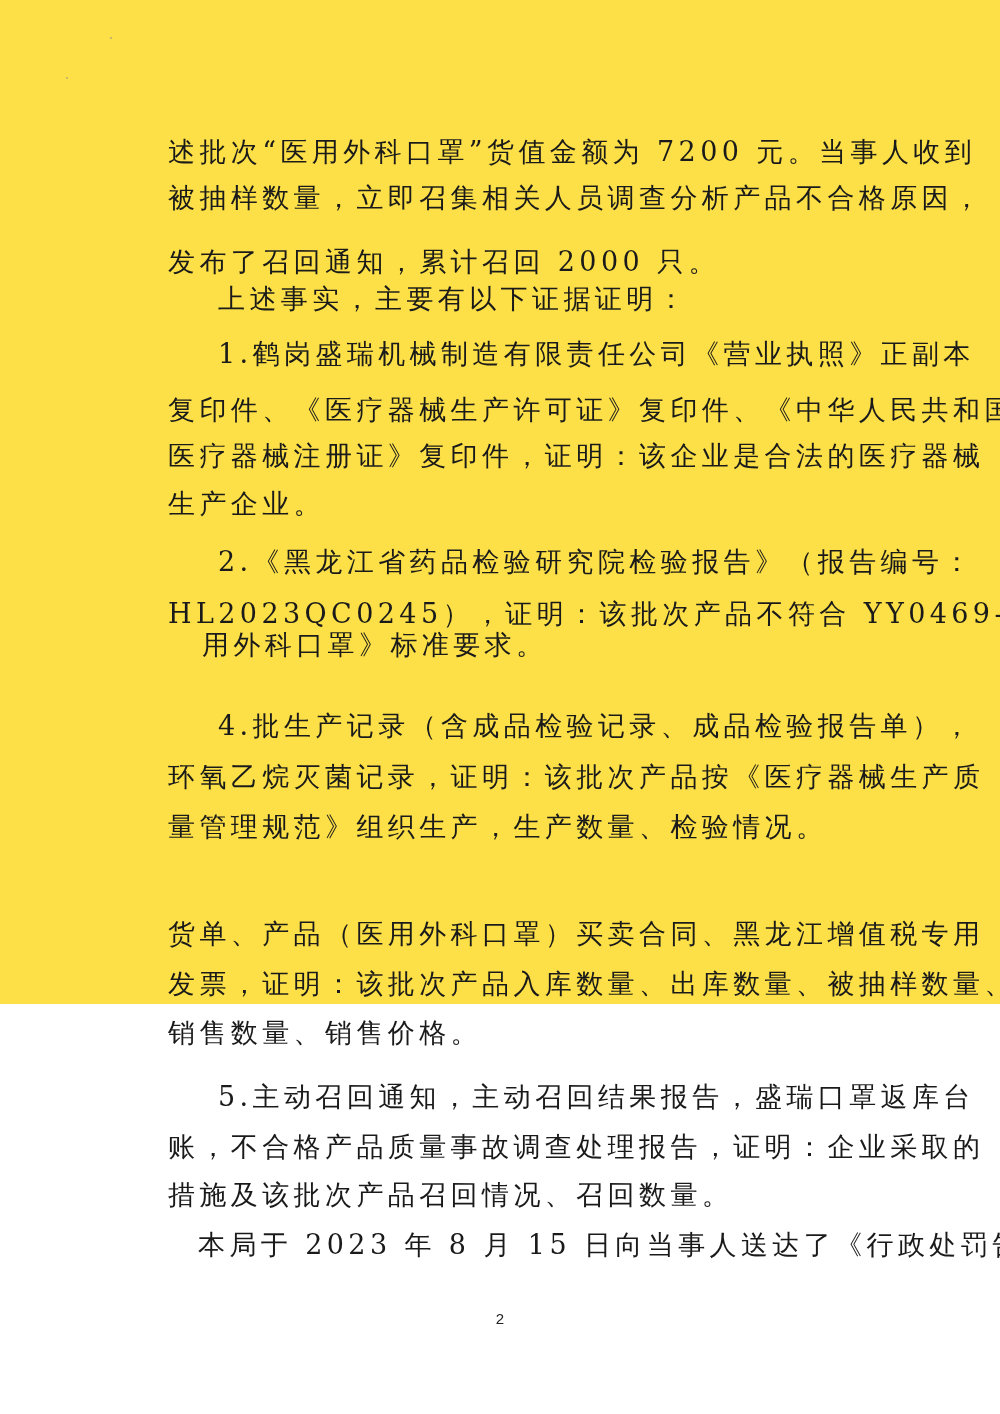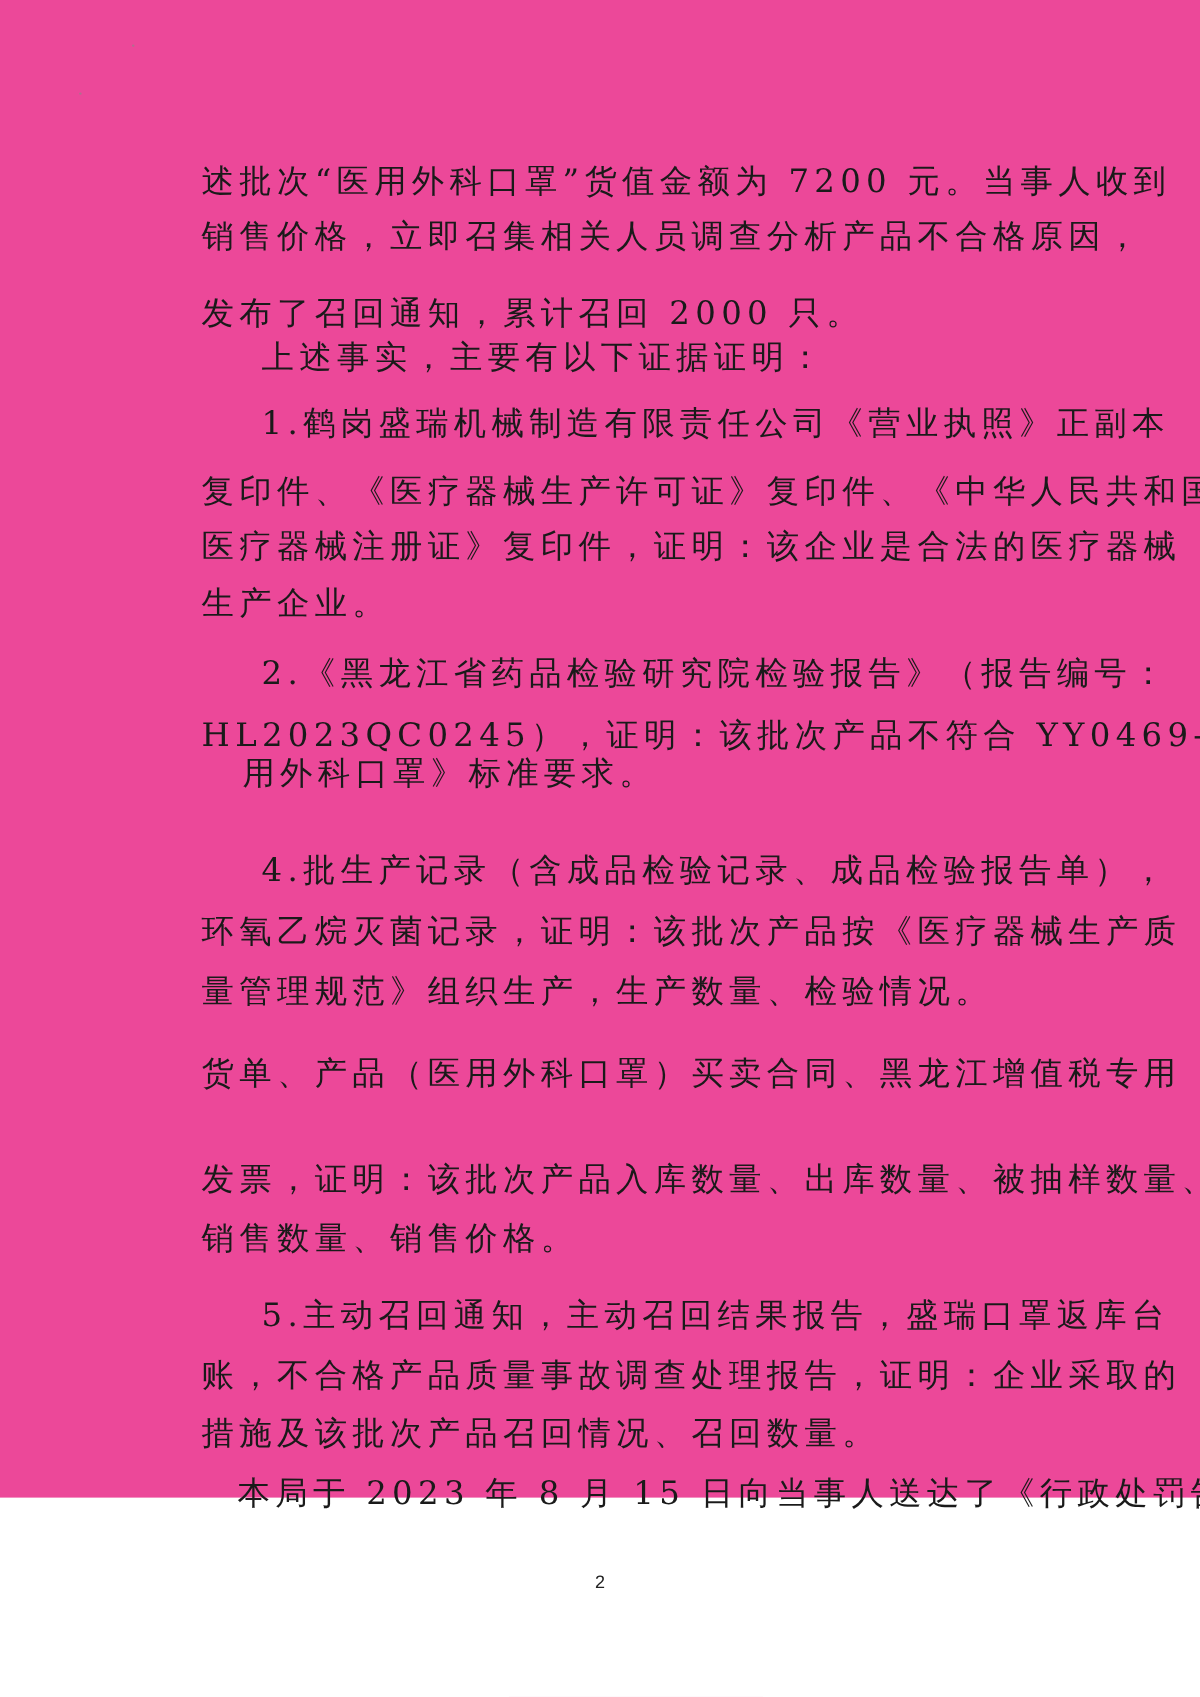--- a/index.html
+++ b/index.html
@@ -1,19 +1,19 @@
 <!DOCTYPE html>
 <html><head>
   <meta charset="utf-8">
   <style>
     html, body { margin: 0; padding: 0; background: #ffffff; }
     body { width: 1000px; height: 1414px; position: relative; overflow: hidden; }
     .page {
-      position: absolute; left: 0; top: 0; width: 1000px; height: 1248px;
-      background: #ec4899;
+      position: absolute; left: 0; top: 0; width: 1000px; height: 1004px;
+      background: #fde047;
     }
     .speck { position: absolute; width: 2px; height: 2px; background: #888; border-radius: 1px; opacity: .6; }
     .line {
       position: absolute;
       left: 168px;
       width: 700px;
       font-family: "DejaVu Serif", "Liberation Serif", serif;
       font-size: 27px;
       color: #1a1a1a;
       white-space: nowrap;
@@ -27,39 +27,39 @@
     }
   </style>
 </head>
 <body>
 
 <div class="page">
   <div class="speck" style="left:110px;top:37px;"></div>
   <div class="speck" style="left:66px;top:77px;"></div>
 
   <div class="line" style="top:135px;">述批次“医用外科口罩”货值金额为 7200 元。当事人收到</div>
-  <div class="line" style="top:181px;">销售价格，立即召集相关人员调查分析产品不合格原因，</div>
+  <div class="line" style="top:181px;">被抽样数量，立即召集相关人员调查分析产品不合格原因，</div>
   <div class="line" style="top:245px;">发布了召回通知，累计召回 2000 只。</div>
 
   <div class="line indent" style="top:282px;">上述事实，主要有以下证据证明：</div>
 
   <div class="line indent" style="top:337px;">1.鹤岗盛瑞机械制造有限责任公司《营业执照》正副本</div>
   <div class="line" style="top:393px;">复印件、《医疗器械生产许可证》复印件、《中华人民共和国</div>
   <div class="line" style="top:439px;">医疗器械注册证》复印件，证明：该企业是合法的医疗器械</div>
   <div class="line" style="top:487px;">生产企业。</div>
 
   <div class="line indent" style="top:545px;">2.《黑龙江省药品检验研究院检验报告》（报告编号：</div>
   <div class="line" style="top:597px;">HL2023QC0245），证明：该批次产品不符合 YY0469-2011《医</div>
   <div class="line" style="top:628px;margin-left:34px;">用外科口罩》标准要求。</div>
 
   <div class="line indent" style="top:709px;">4.批生产记录（含成品检验记录、成品检验报告单），</div>
   <div class="line" style="top:760px;">环氧乙烷灭菌记录，证明：该批次产品按《医疗器械生产质</div>
   <div class="line" style="top:810px;">量管理规范》组织生产，生产数量、检验情况。</div>
 
-  <div class="line" style="top:878px;text-align:right;">货单、产品（医用外科口罩）买卖合同、黑龙江增值税专用</div>
+  <div class="line" style="top:917px;text-align:right;">货单、产品（医用外科口罩）买卖合同、黑龙江增值税专用</div>
   <div class="line" style="top:967px;">发票，证明：该批次产品入库数量、出库数量、被抽样数量、</div>
   <div class="line" style="top:1016px;">销售数量、销售价格。</div>
 
   <div class="line indent" style="top:1080px;text-align:center;">5.主动召回通知，主动召回结果报告，盛瑞口罩返库台</div>
   <div class="line" style="top:1130px;">账，不合格产品质量事故调查处理报告，证明：企业采取的</div>
   <div class="line" style="top:1178px;">措施及该批次产品召回情况、召回数量。</div>
 
   <div class="line indent" style="top:1228px;left:198px;">本局于 2023 年 8 月 15 日向当事人送达了《行政处罚告</div>
 
   <div class="page-num">2</div>

